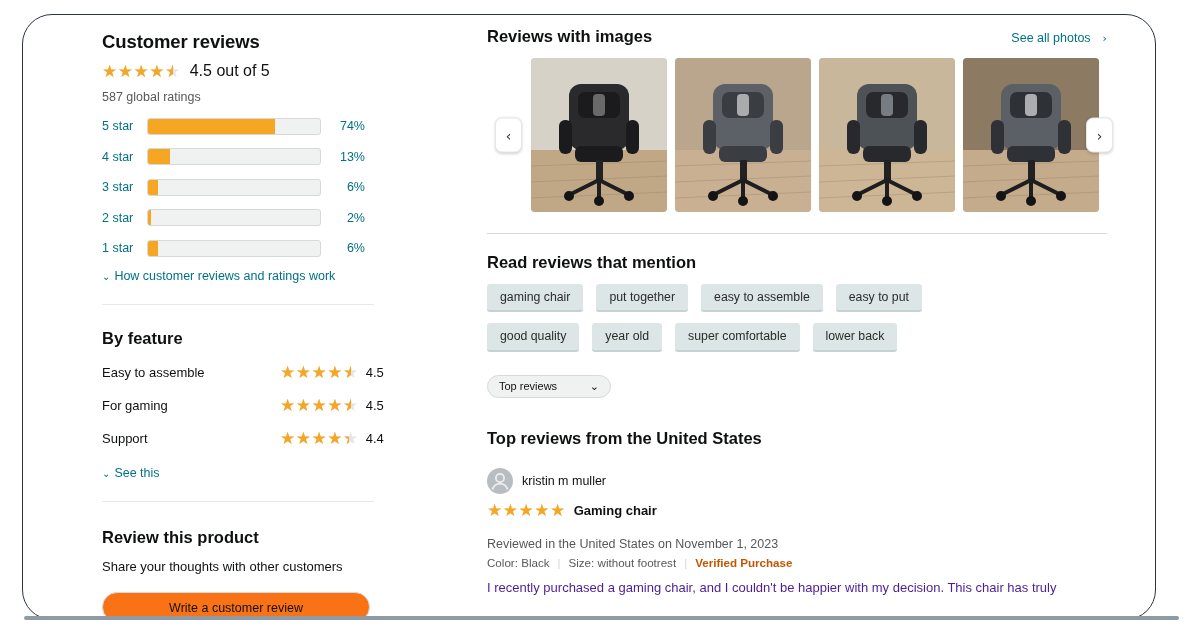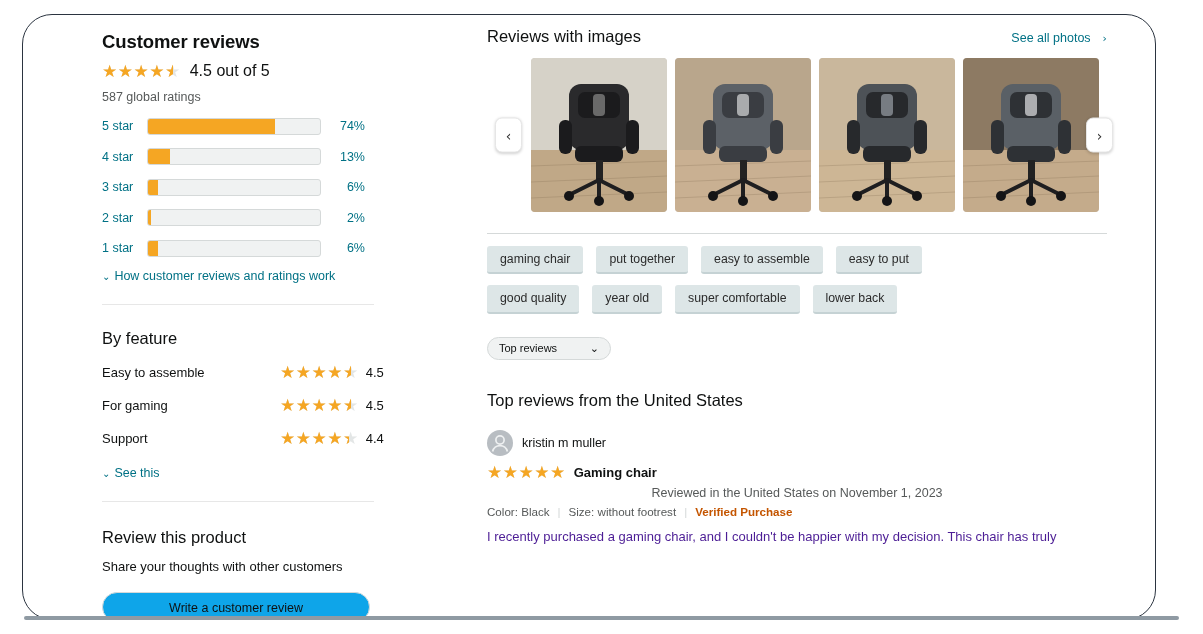--- a/index.html
+++ b/index.html
@@ -59,21 +59,21 @@
   
   .h-title {
     font-size: 18.5px;
     font-weight: bold;
     color: #0f1111;
     letter-spacing: -0.1px;
     margin: 0;
   }
   .h-sec {
     font-size: 16.5px;
-    font-weight: normal;
+    font-weight: bold;
     color: #0f1111;
     margin: 0;
   }
 
   
   .stars { display: inline-block; position: relative; line-height: 1; white-space: nowrap; }
   .stars .bg, .stars .fg {
     font-size: 17px;
     letter-spacing: 0.5px;
     font-family: "DejaVu Sans", sans-serif;
@@ -155,21 +155,21 @@
   
   .rtp-head { margin-top: 26px; }
   .rtp-sub { margin-top: 12px; font-size: 13px; color: #0f1111; }
   .write-btn {
     display: block;
     margin-top: 18px;
     width: 268px; height: 30px;
     line-height: 28px;
     text-align: center;
     font-size: 12.5px; color: #0f1111;
-    background: #0ea5e9;
+    background: #f97316;
     border: 1px solid #d5d9d9;
     border-radius: 16px;
     cursor: pointer;
     font-family: "Liberation Sans", sans-serif;
   }
 
   
   .riw-head {
     display: flex; align-items: baseline; justify-content: space-between;
   }
@@ -270,21 +270,21 @@
     background: #b8bdc2;
     display: flex; align-items: center; justify-content: center;
     flex: none;
   }
   .reviewer-name { font-size: 12.5px; color: #0f1111; cursor: pointer; }
   .review-title-row {
     display: flex; align-items: center; gap: 8px;
     margin-top: 8px;
   }
   .review-title { font-size: 13px; font-weight: bold; color: #0f1111; cursor: pointer; }
-  .review-meta { font-size: 12.5px; color: #565959; margin-top: 5px; text-align: center; }
+  .review-meta { font-size: 12.5px; color: #565959; margin-top: 18px; }
   .review-attrs {
     font-size: 11.6px; color: #565959; margin-top: 5px;
     display: flex; align-items: center; gap: 8px;
   }
   .attr-sep { color: #d5d9d9; }
   .verified { color: #c45500; font-weight: bold; font-size: 11.6px; cursor: pointer; }
   .review-body {
     font-size: 13px; color: #4c1d95;
     margin-top: 10px; line-height: 1.45;
   }
@@ -506,20 +506,21 @@
                 </svg>
               </div>
             </div>
           <div class="nav-btn nav-next">
             <span>›</span>
           </div>
         </div>
 
         <div class="divider-r"></div>
 
+        <h2 class="h-sec mention-head">Read reviews that mention</h2>
         <div class="tag-rows" id="tags">
             <div class="tag-row">
               <span class="tag">gaming chair</span>
               <span class="tag">put together</span>
               <span class="tag">easy to assemble</span>
               <span class="tag">easy to put</span>
             </div>
             <div class="tag-row">
               <span class="tag">good quality</span>
               <span class="tag">year old</span>

